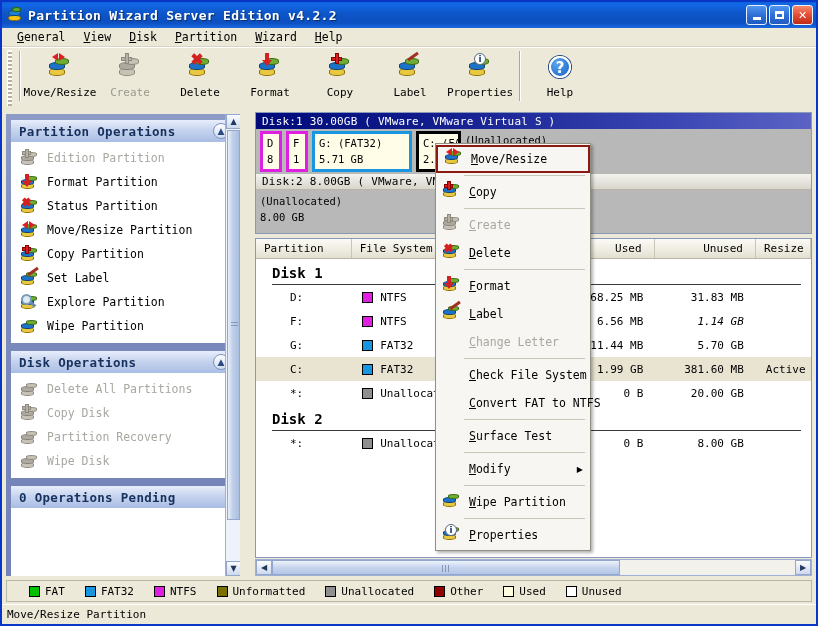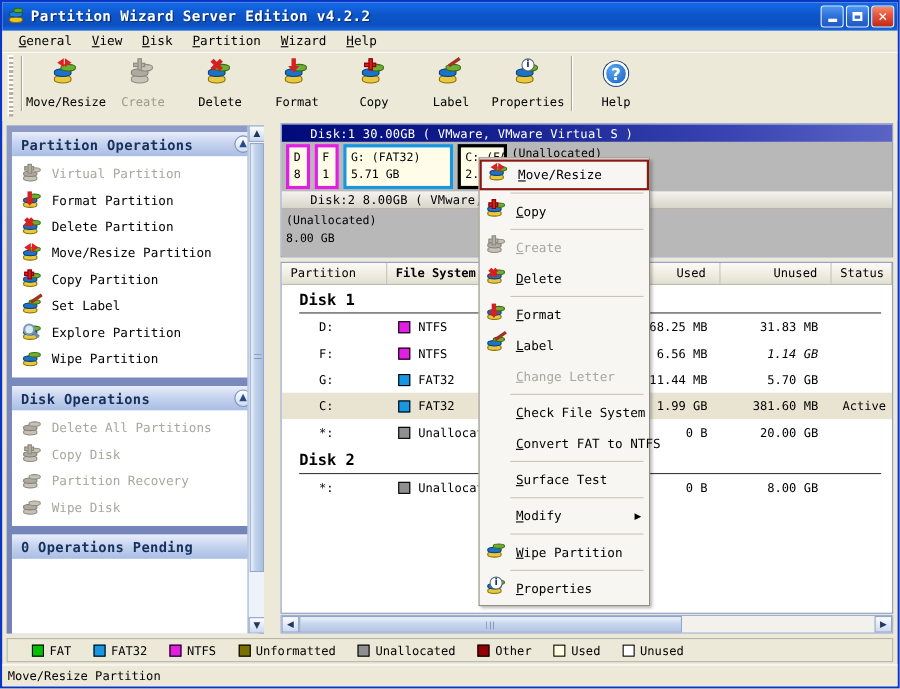--- a/index.html
+++ b/index.html
@@ -147,21 +147,21 @@
   
   .main { position:absolute; left:253px; top:110px; right:4px; bottom:48px; }
 
   
   .diskmap { position:absolute; left:0; top:0; right:0; height:122px;
      background:#fff; border:1px solid #8a99b8; overflow:hidden; }
   .disk-head { height:16px; display:flex; align-items:center; padding-left:6px; }
   .disk-head.sel { background: linear-gradient(90deg,#000a7a 0%,#101b8c 30%,#3b46b4 75%,#5b64c4 100%); }
   .disk-head.sel .ht { color:#fff; }
   .disk-head.un { background: linear-gradient(180deg,#f4f3ef,#d8d5ca); border-bottom:1px solid #b9b5a8;}
-  .disk-head .ht { font-size:11px; color:#000; white-space:nowrap; letter-spacing:0.2px;margin-left:20px;}
+  .disk-head .ht { font-size:11px; color:#000; white-space:nowrap; letter-spacing:0.2px;}
   .partrow { position:relative; height:45px; background:#b8b8b8; }
   .pblock { position:absolute; top:2px; height:41px; background:#fffce8; overflow:hidden; }
   .pblock .l1{ font-size:10.5px; color:#000; margin:3px 0 0 4px; white-space:nowrap;}
   .pblock .l2{ font-size:10.5px; color:#000; margin:4px 0 0 4px; white-space:nowrap;}
   .pblock.ntfs { border:3px solid #e020e0; }
   .pblock.fat32 { border:3px solid #1896e0; }
   .pblock.selp { border:3px solid #000; }
   .pblock.unalloc { background:#b8b8b8; border:0; }
   .pblock.unalloc .l1{ color:#000; }
 
@@ -354,41 +354,41 @@
       </div>
       <div class="panel-body" id="po-list">
           <div class="sb-item disabled">
             <span class="sicon">
               <div class="disk grey" style="left: 1px; top: 9px; width: 13px; height: 6px;"></div>
               <div class="disk grey2" style="left: 1px; top: 5px; width: 13px; height: 6px;"></div>
               <div class="disk grey" style="left: 6px; top: 2px; width: 11px; height: 5px;"></div>
               <div style="position: absolute; left: 2px; top: 1.5px; width: 9px; height: 4px; background: rgb(181, 177, 166); border: 1px solid rgb(142, 138, 126);"></div>
               <div style="position: absolute; left: 4.5px; top: -1px; width: 4px; height: 9px; background: rgb(181, 177, 166); border: 1px solid rgb(142, 138, 126);"></div>
             </span>
-            <span class="lbl">Virtual Partition</span>
+            <span class="lbl">Edition Partition</span>
           </div>
           <div class="sb-item">
             <span class="sicon">
               <div class="disk yellow" style="left: 1px; top: 9px; width: 13px; height: 6px;"></div>
               <div class="disk blue" style="left: 1px; top: 5px; width: 13px; height: 6px;"></div>
               <div class="disk green" style="left: 6px; top: 2px; width: 11px; height: 5px;"></div>
               <div style="position: absolute; left: 5px; top: 0px; width: 4px; height: 8px; background: rgb(212, 32, 32);"></div>
               <div style="position: absolute; left: 2px; top: 7px; width: 0px; height: 0px; border-left: 5px solid transparent; border-right: 5px solid transparent; border-top: 6px solid rgb(212, 32, 32);"></div>
             </span>
             <span class="lbl">Format Partition</span>
           </div>
           <div class="sb-item">
             <span class="sicon">
               <div class="disk yellow" style="left: 1px; top: 9px; width: 13px; height: 6px;"></div>
               <div class="disk blue" style="left: 1px; top: 5px; width: 13px; height: 6px;"></div>
               <div class="disk green" style="left: 6px; top: 2px; width: 11px; height: 5px;"></div>
               <div style="position: absolute; left: 2px; top: 2.5px; width: 9px; height: 4px; background: rgb(212, 32, 32); transform: rotate(45deg);"></div>
               <div style="position: absolute; left: 2px; top: 2.5px; width: 9px; height: 4px; background: rgb(212, 32, 32); transform: rotate(-45deg);"></div>
             </span>
-            <span class="lbl">Delete Partition</span>
+            <span class="lbl">Status Partition</span>
           </div>
           <div class="sb-item">
             <span class="sicon">
               <div class="disk yellow" style="left: 1px; top: 9px; width: 13px; height: 6px;"></div>
               <div class="disk blue" style="left: 1px; top: 5px; width: 13px; height: 6px;"></div>
               <div class="disk green" style="left: 6px; top: 2px; width: 11px; height: 5px;"></div>
               <div style="position: absolute; left: 2px; top: -1px; width: 0px; height: 0px; border-top: 4px solid transparent; border-bottom: 4px solid transparent; border-right: 6px solid rgb(224, 32, 32);"></div>
               <div style="position: absolute; left: 9px; top: -1px; width: 0px; height: 0px; border-top: 4px solid transparent; border-bottom: 4px solid transparent; border-left: 6px solid rgb(224, 32, 32);"></div>
             </span>
             <span class="lbl">Move/Resize Partition</span>
@@ -525,25 +525,25 @@
           <div class="pblock unalloc" style="left: 0px; width: 556px;">
             <div class="l1">(Unallocated)</div>
             <div class="l2">8.00 GB</div>
           </div>
         </div>
       </div>
 
     <div class="ptable">
       <div class="th-row" id="th-row">
           <div class="th" style="width: 105px;">Partition</div>
-          <div class="th" style="width: 110px; font-weight: bold;">File System</div>
+          <div class="th" style="width: 110px;">File System</div>
           <div class="th r" style="width: 110px;">Capacity</div>
           <div class="th r" style="width: 110px;">Used</div>
           <div class="th r" style="width: 110px;">Unused</div>
-          <div class="th" style="width: 60px;">Status</div>
+          <div class="th" style="width: 60px;">Resize</div>
         </div>
       <div id="tbody">
           <div class="disk-title">Disk 1</div>
           <div class="disk-rule"></div>
           <div class="trow">
             <div class="td" style="width: 105px; padding-left: 34px;">D:</div>
             <div class="td" style="width: 110px; padding-left: 8px;">
               <span class="sw" style="background: rgb(224, 32, 224);"></span>
               <span>NTFS</span>
             </div>

